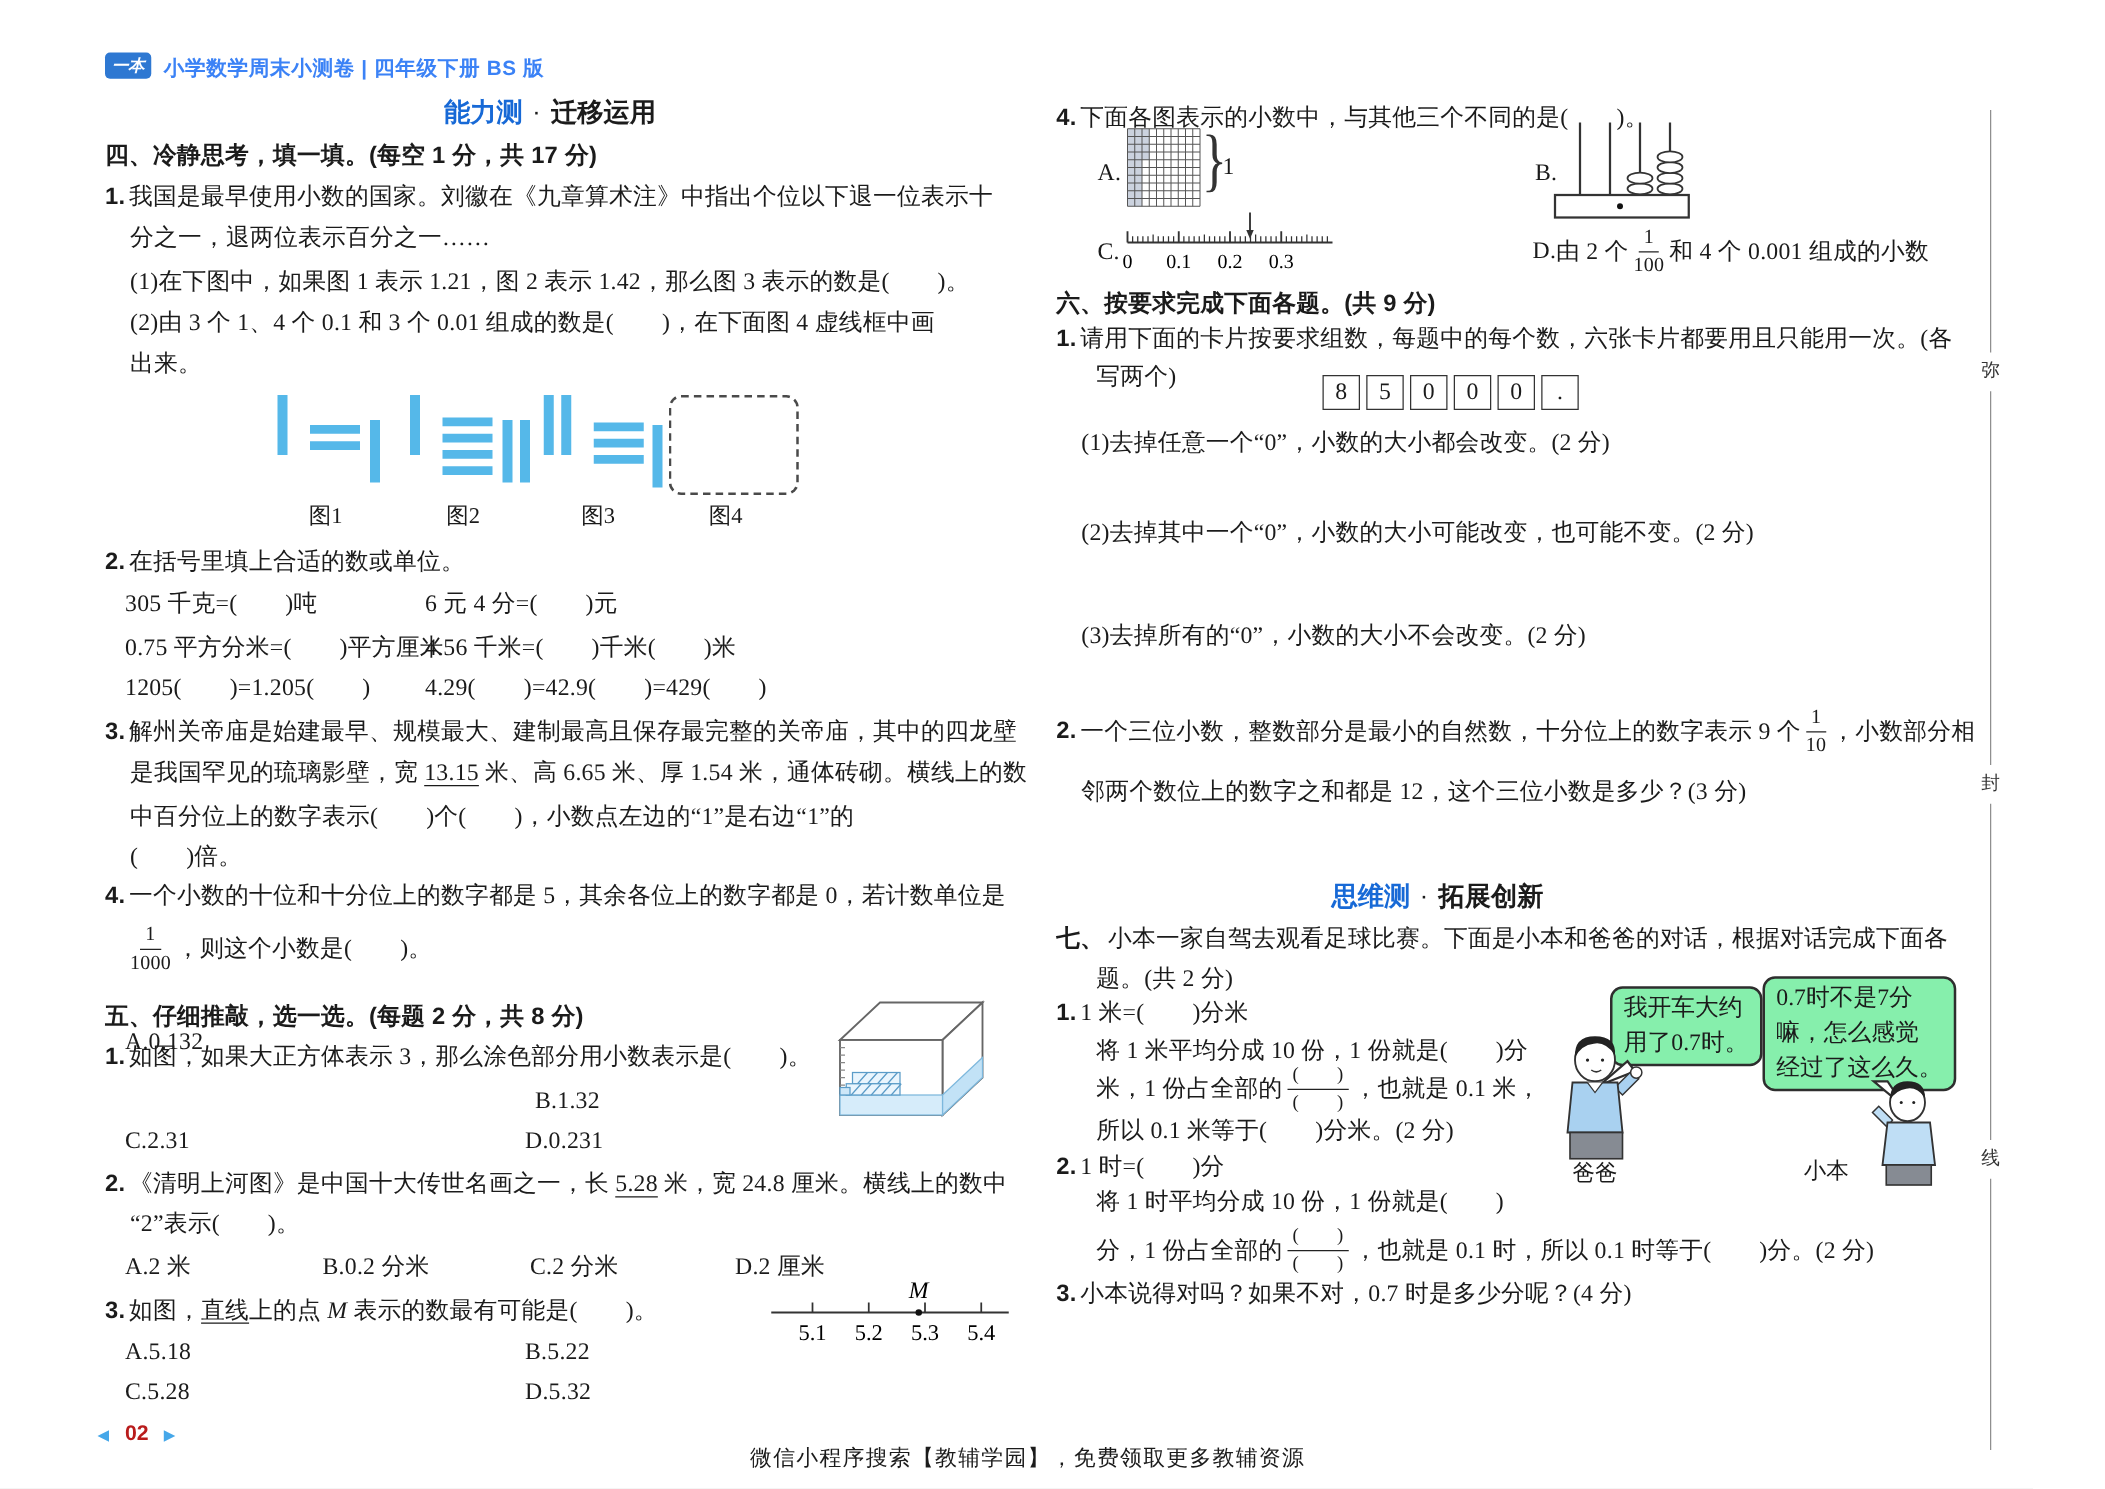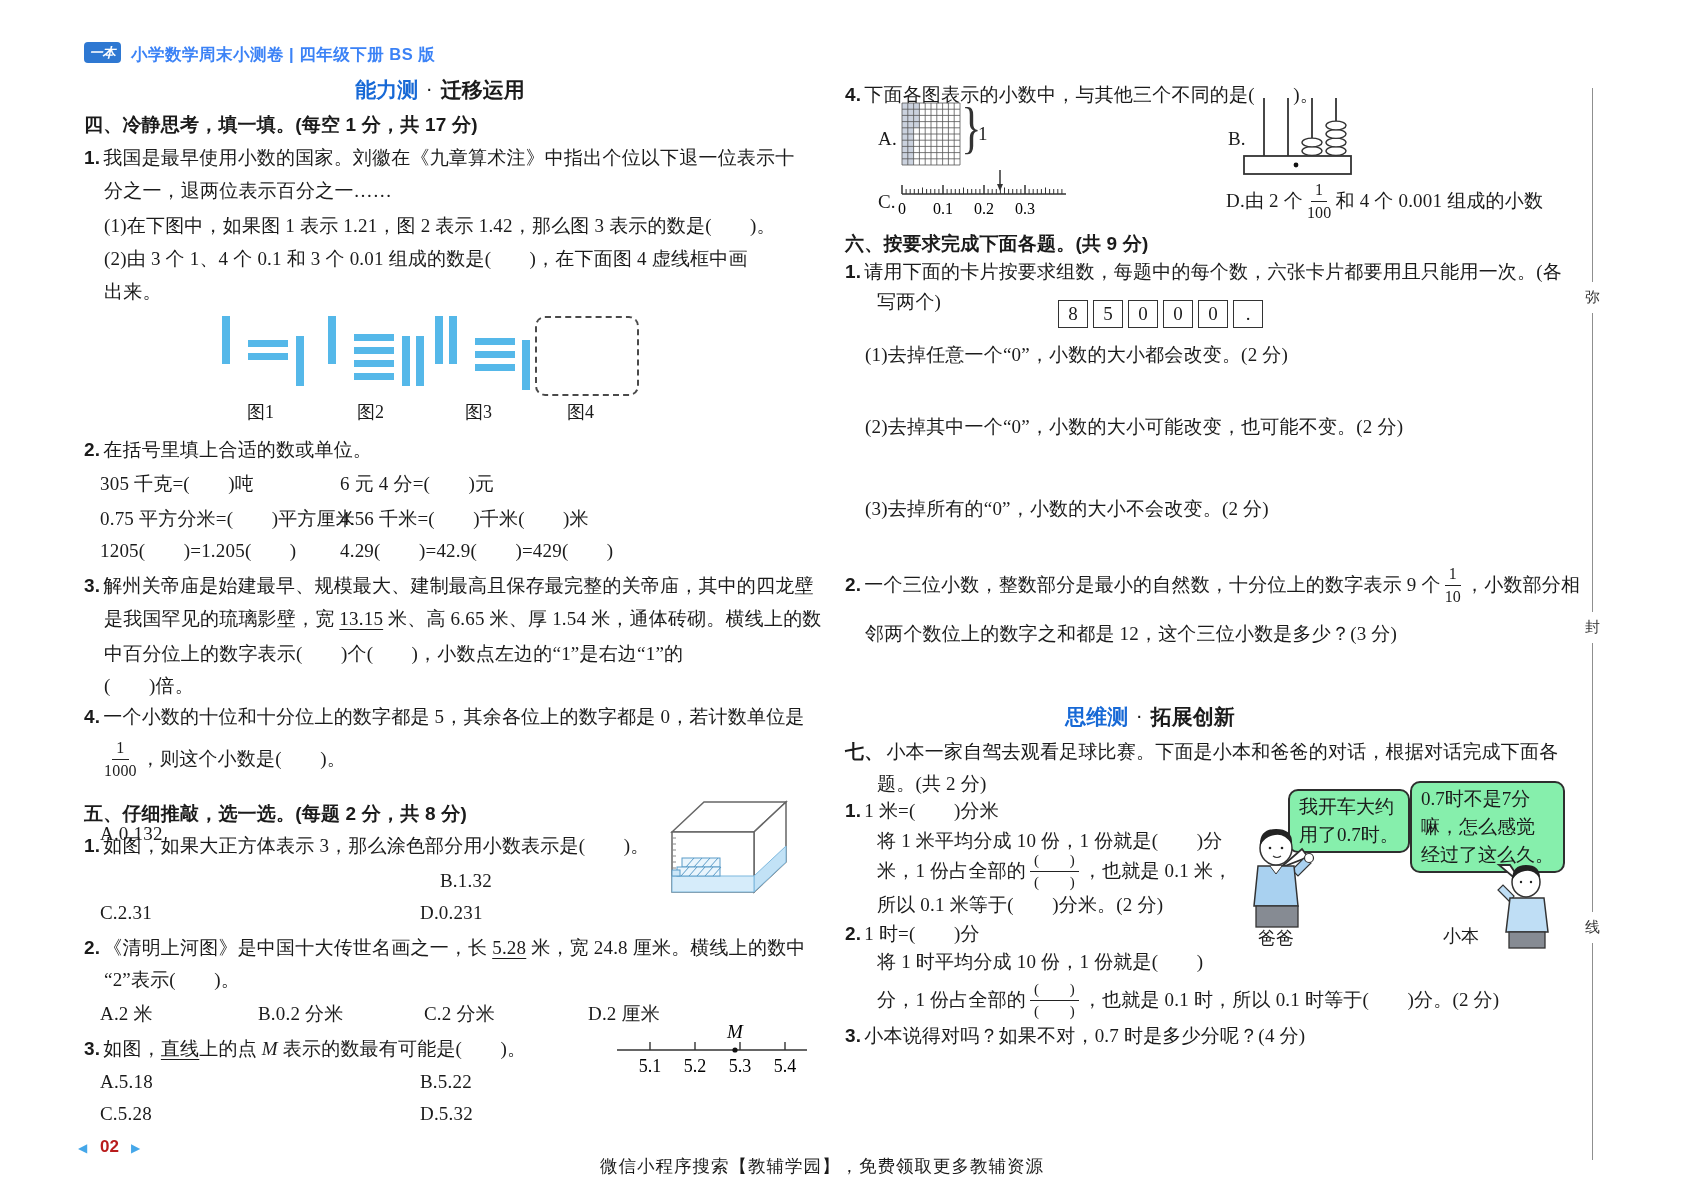--- a/index.html
+++ b/index.html
@@ -105,21 +105,21 @@
     <span class="frac">
         <span class="fn">1</span>
         <span class="fd">1000</span>
       </span>
     <span>，则这个小数是(　　)。</span>
   </div>
 
   <div class="t hd" style="left:84px;top:802px">五、仔细推敲，选一选。(每题 2 分，共 8 分)</div>
   <div class="t" style="left:84px;top:834px"><span class="qn">1.</span><span>如图，如果大正方体表示 3，那么涂色部分用小数表示是(　　)。</span></div>
   <div class="t" style="left:100px;top:822px">A.0.132</div>
-  <div class="t" style="left:440px;top:869px">B.1.32</div>
+  <div class="t" style="left:428px;top:869px">B.1.32</div>
   <div class="t" style="left:100px;top:901px">C.2.31</div>
   <div class="t" style="left:420px;top:901px">D.0.231</div>
 
   <svg style="left:658px;top:796px" width="135" height="108" viewBox="0 0 135 108">
     <polygon points="14,36 46,6 128,6 96,36" fill="#ffffff" stroke="#666" stroke-width="1.5"></polygon>
     <polygon points="96,36 128,6 128,66 96,96" fill="#ffffff" stroke="#666" stroke-width="1.5"></polygon>
     <rect x="14" y="36" width="82" height="60" fill="#ffffff" stroke="#666" stroke-width="1.5"></rect>
     <polygon points="96,96 96,80 128,50 128,66" fill="#c2e2f6" stroke="#7db8dd" stroke-width="1"></polygon>
     <rect x="14" y="80" width="82" height="16" fill="#d6ecfa" stroke="#7db8dd" stroke-width="1"></rect>
     <g>

